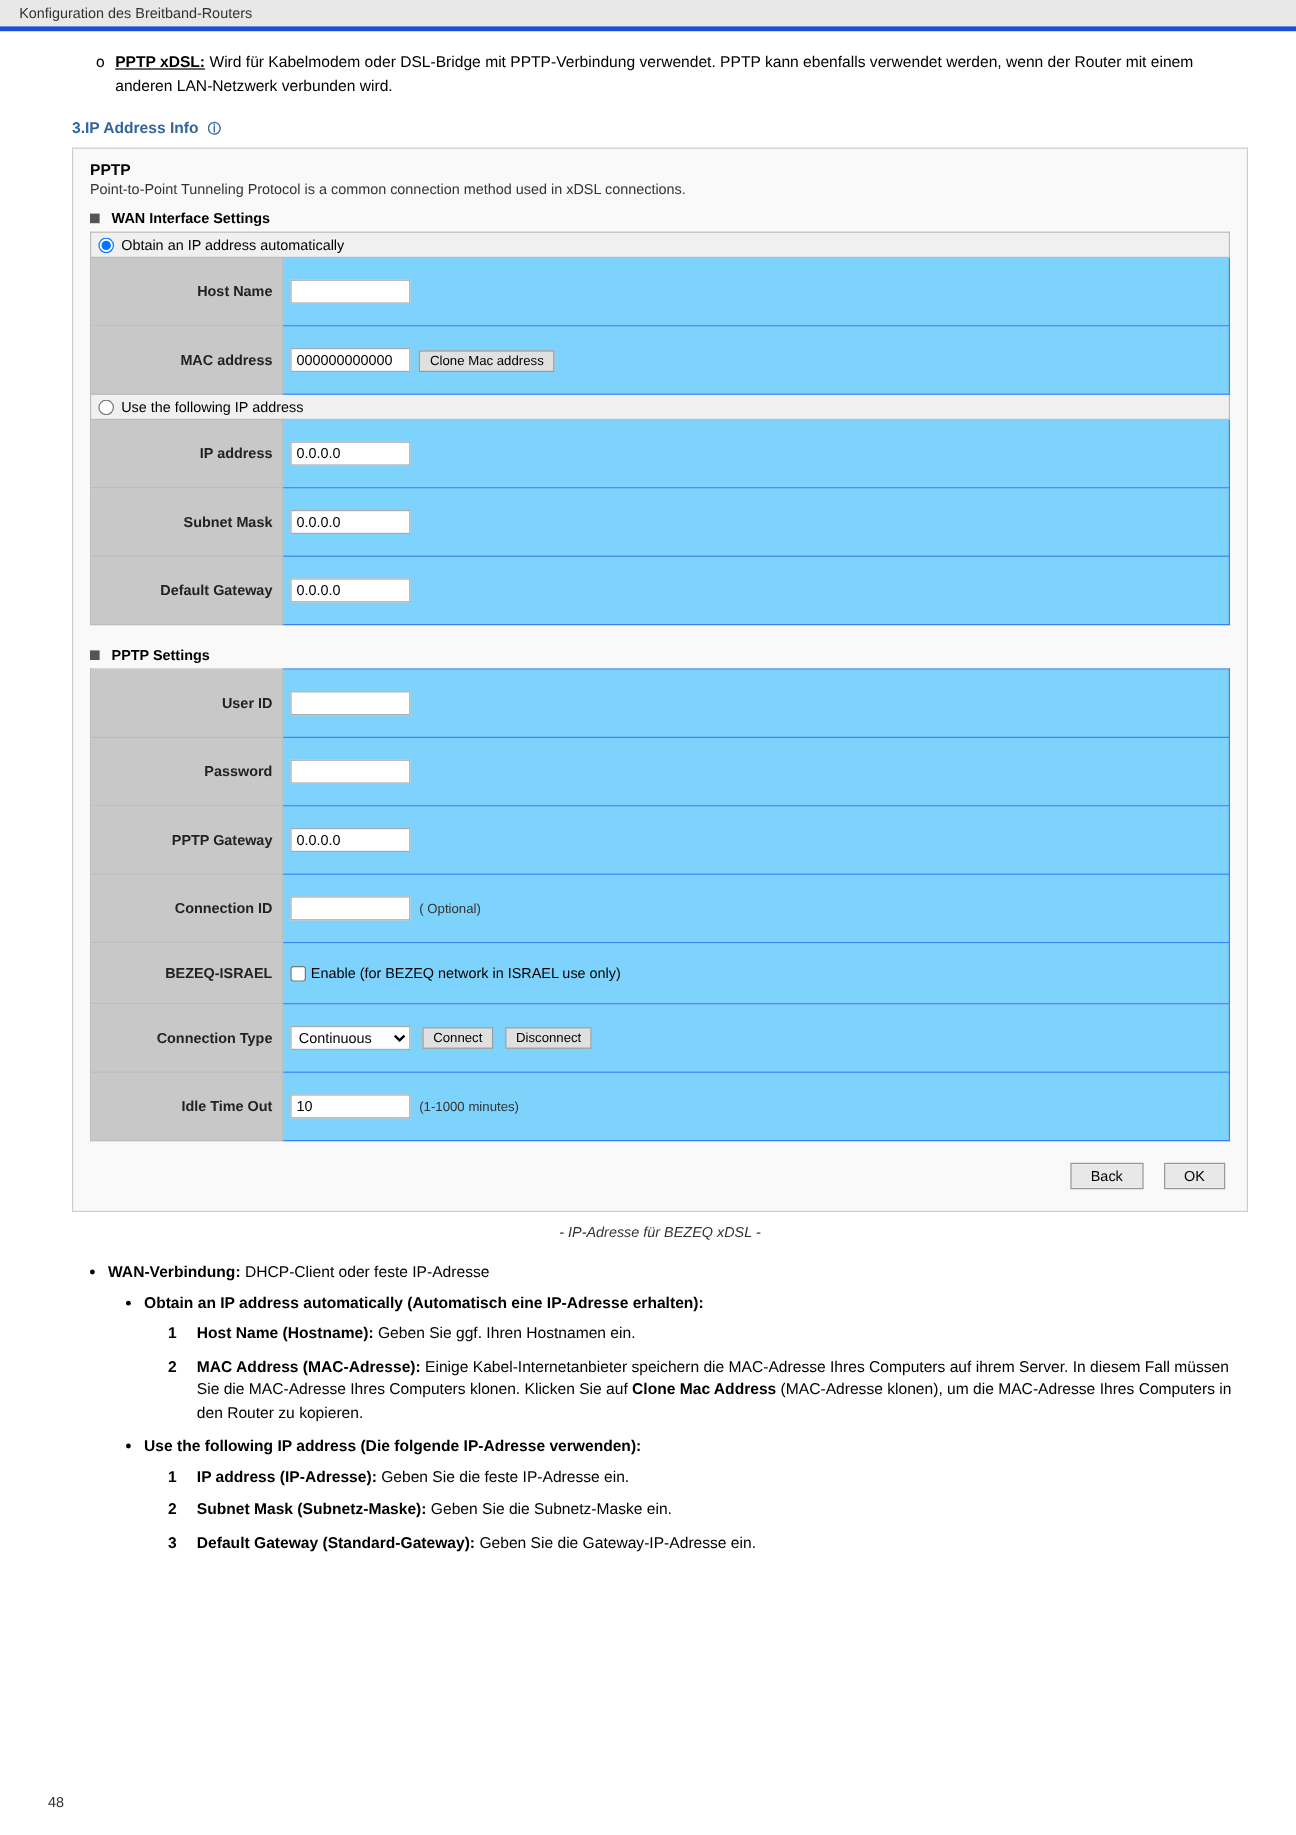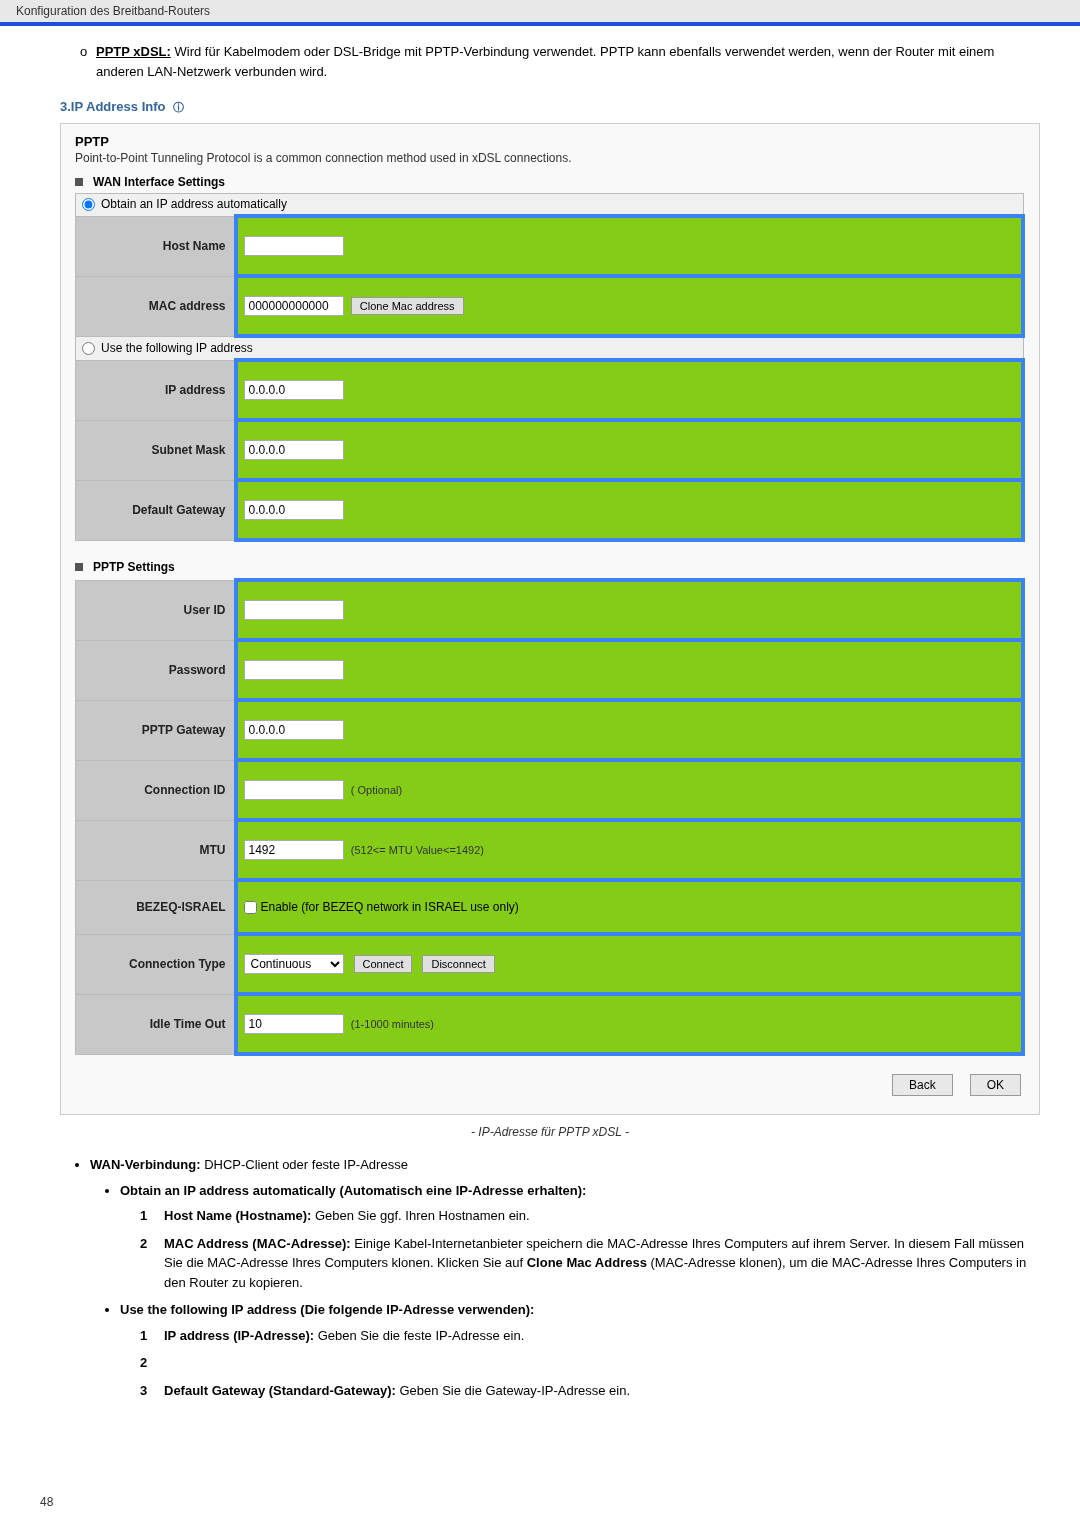--- a/index.html
+++ b/index.html
@@ -95,22 +95,22 @@
       text-align: right;
       font-weight: bold;
       background: #c8c8c8;
       width: 160px;
       padding: 3px 8px;
       border: 1px solid #bbb;
       color: #222;
       white-space: nowrap;
     }
     .form-table .value-cell {
-      background: #84cc16;
-      border: 4px solid #3b82f6;
+      background: #7dd3fc;
+      border: 1px solid #3b82f6;
       padding: 18px 6px;
     }
     .form-table input[type="text"] {
       border: 1px solid #aaa;
       background: #fff;
       padding: 1px 4px;
       font-size: 12px;
       height: 20px;
       width: 130px;
     }
@@ -334,27 +334,20 @@
           <td class="label-cell">PPTP Gateway</td>
           <td class="value-cell">
             <input type="text" class="medium" value="0.0.0.0" style="">
           </td>
         </tr>
         <tr>
           <td class="label-cell">Connection ID</td>
           <td class="value-cell">
             <input type="text" class="medium" value="" style="">
             <span class="mtu-hint">( Optional)</span>
-          </td>
-        </tr>
-        <tr>
-          <td class="label-cell">MTU</td>
-          <td class="value-cell">
-            <input type="text" class="medium" value="1492" style="">
-            <span class="mtu-hint">(512&lt;= MTU Value&lt;=1492)</span>
           </td>
         </tr>
         <tr>
           <td class="label-cell">BEZEQ-ISRAEL</td>
           <td class="value-cell">
             <div class="checkbox-cell">
               <input type="checkbox" style="">
               <span>Enable (for BEZEQ network in ISRAEL use only)</span>
             </div>
           </td>
@@ -384,21 +377,21 @@
         </table>
     </div>
 
     <div class="panel-footer">
       <button class="btn-footer">Back</button>
       <button class="btn-footer">OK</button>
     </div>
 
   </div>
 
-  <div class="caption">- IP-Adresse für PPTP xDSL -</div>
+  <div class="caption">- IP-Adresse für BEZEQ xDSL -</div>
 
   <ul class="main-bullets">
     <li>
       <span style="font-weight:bold;">WAN-Verbindung:</span>
       <span> DHCP-Client oder feste IP-Adresse</span>
       <ul class="sub-bullets">
         <li>
           <span style="font-weight:bold;">Obtain an IP address automatically (Automatisch eine IP-Adresse erhalten):</span>
           <ol class="numbered-list">
             <li>
@@ -413,20 +406,21 @@
         </li>
         <li>
           <span style="font-weight:bold;">Use the following IP address (Die folgende IP-Adresse verwenden):</span>
           <ol class="numbered-list">
             <li>
               <span class="num">1</span>
               <span><span style="font-weight:bold;">IP address (IP-Adresse):</span> Geben Sie die feste IP-Adresse ein.</span>
             </li>
             <li>
               <span class="num">2</span>
+              <span><span style="font-weight:bold;">Subnet Mask (Subnetz-Maske):</span> Geben Sie die Subnetz-Maske ein.</span>
             </li>
             <li>
               <span class="num">3</span>
               <span><span style="font-weight:bold;">Default Gateway (Standard-Gateway):</span> Geben Sie die Gateway-IP-Adresse ein.</span>
             </li>
           </ol>
         </li>
       </ul>
     </li>
   </ul>

